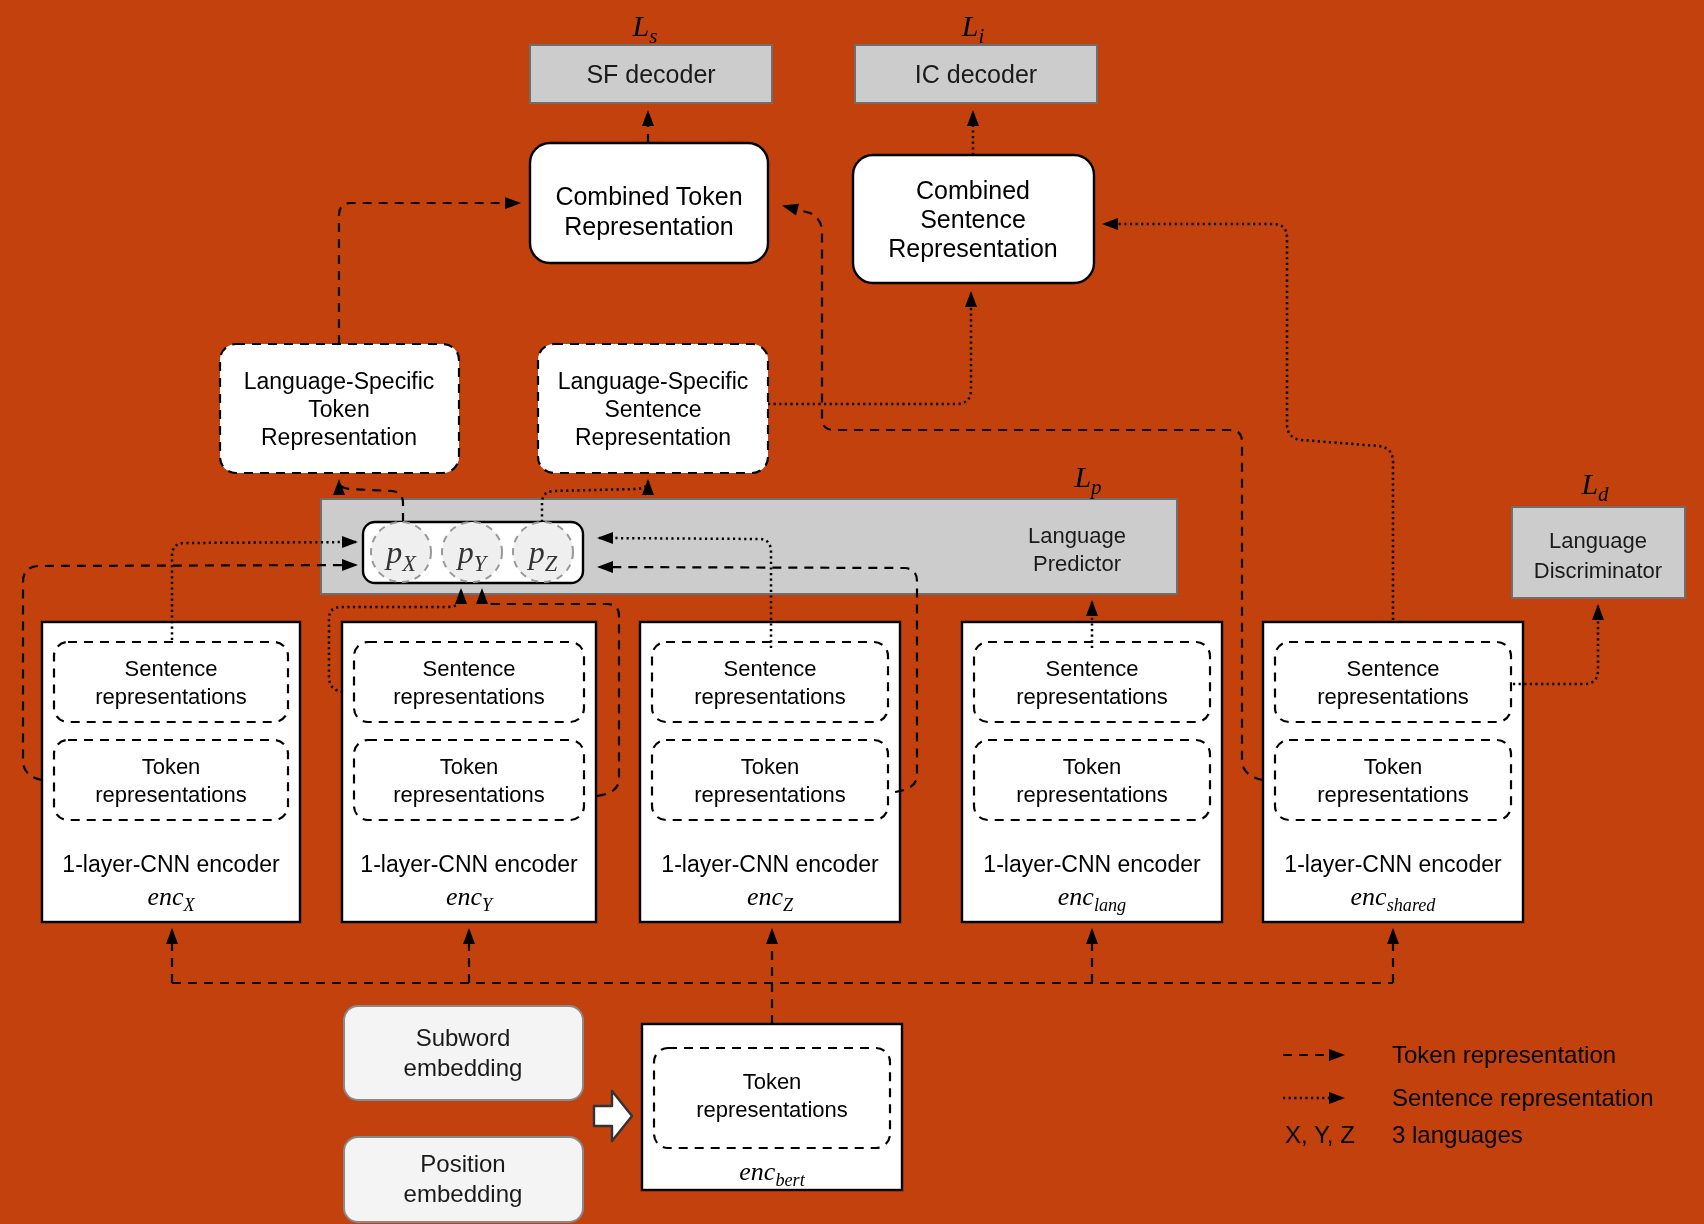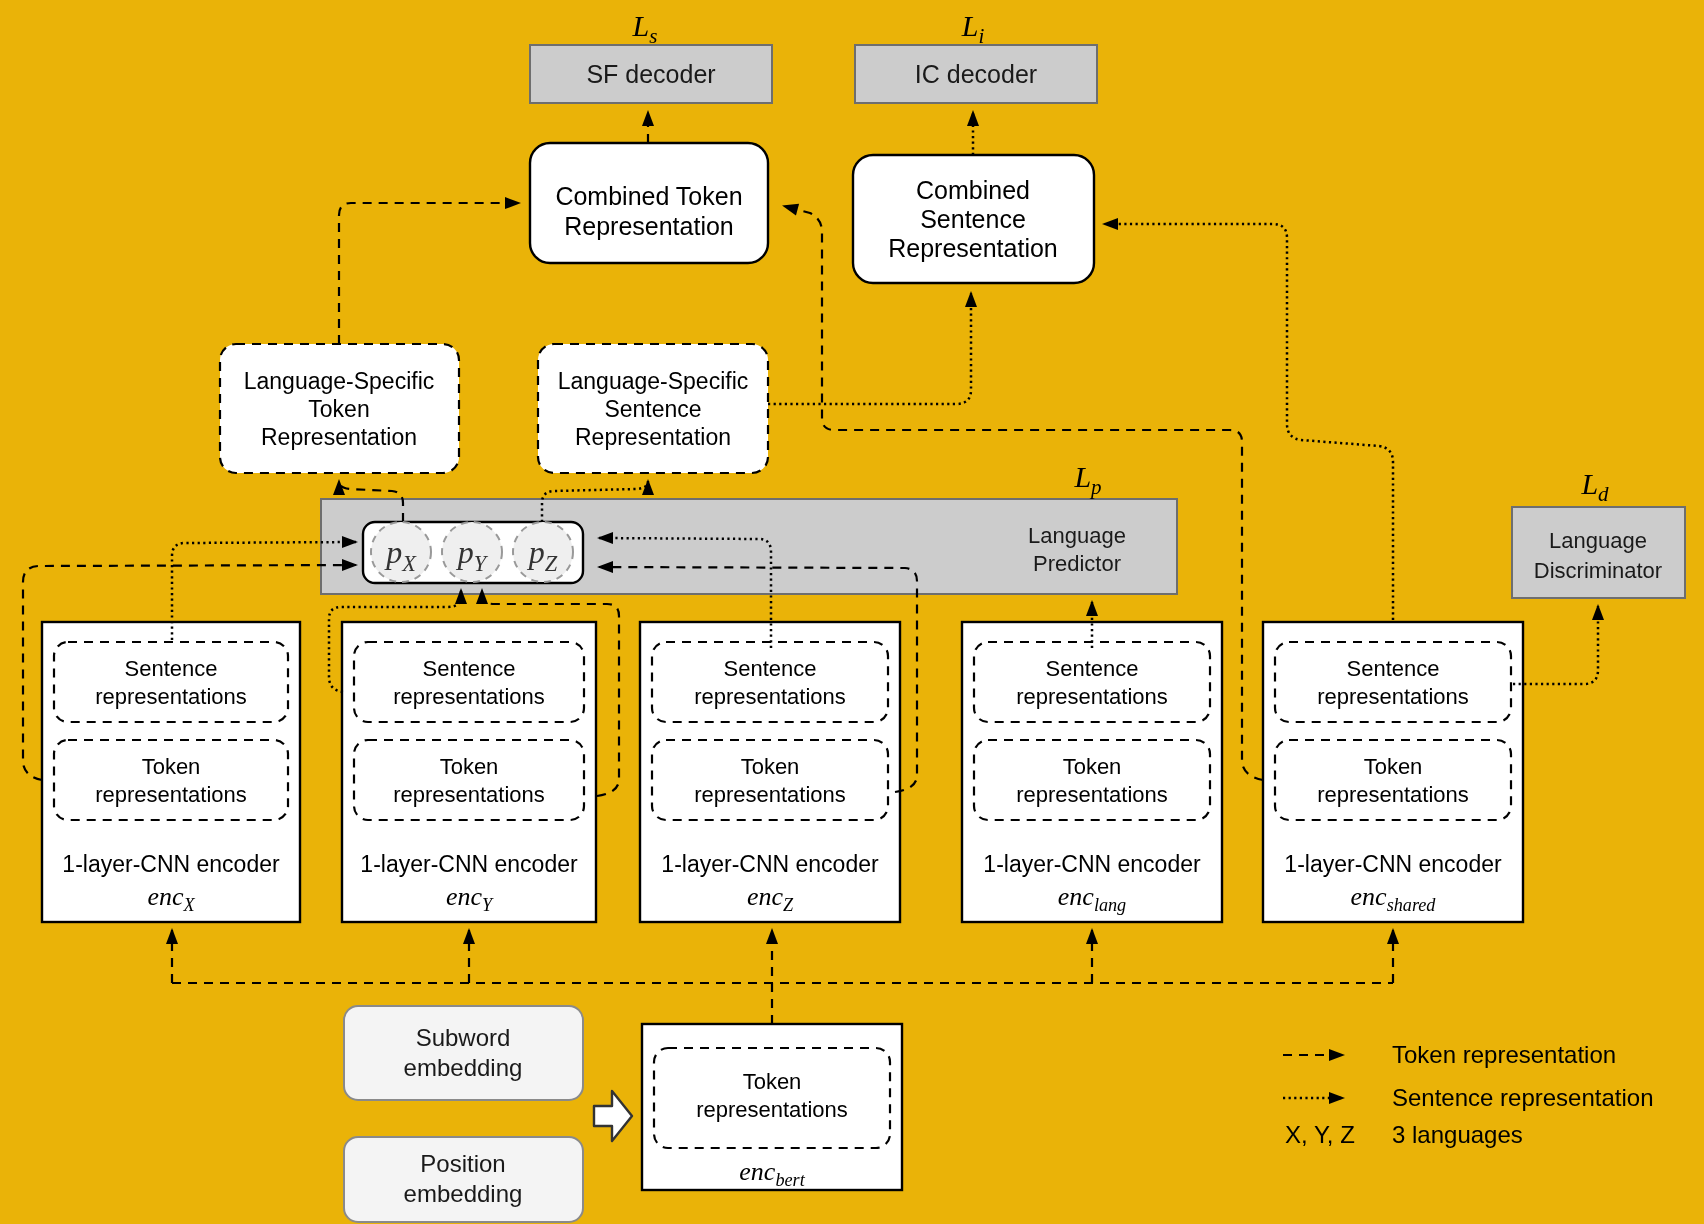--- a/index.html
+++ b/index.html
@@ -1,16 +1,16 @@
 <!DOCTYPE html>
 <html><head>
 <meta charset="utf-8">
 <style>
   html,body{margin:0;padding:0;background:#ffffff;}
-  .stage{position:relative;width:1704px;height:1224px;background:#eab308;overflow:hidden;}
+  .stage{position:relative;width:1704px;height:1224px;background:#c2410c;overflow:hidden;}
   svg{display:block;}
   
   .gray-box{fill:#cccccc;stroke:#6e6e6e;stroke-width:2;}
   .light-box{fill:#f4f4f4;stroke:#8a8a8a;stroke-width:2;}
   .white-box{fill:#ffffff;stroke:#000000;stroke-width:2.4;}
   .round-box{fill:#ffffff;stroke:#000000;stroke-width:2.4;}
   .dash-box{fill:#ffffff;stroke:#000000;stroke-width:2.2;stroke-dasharray:9 7;}
   .p-circle{fill:#efefef;stroke:#999999;stroke-width:2;stroke-dasharray:7 6;}
   
   .dashed{fill:none;stroke:#000000;stroke-width:2.2;stroke-dasharray:9 7;stroke-linejoin:round;}

